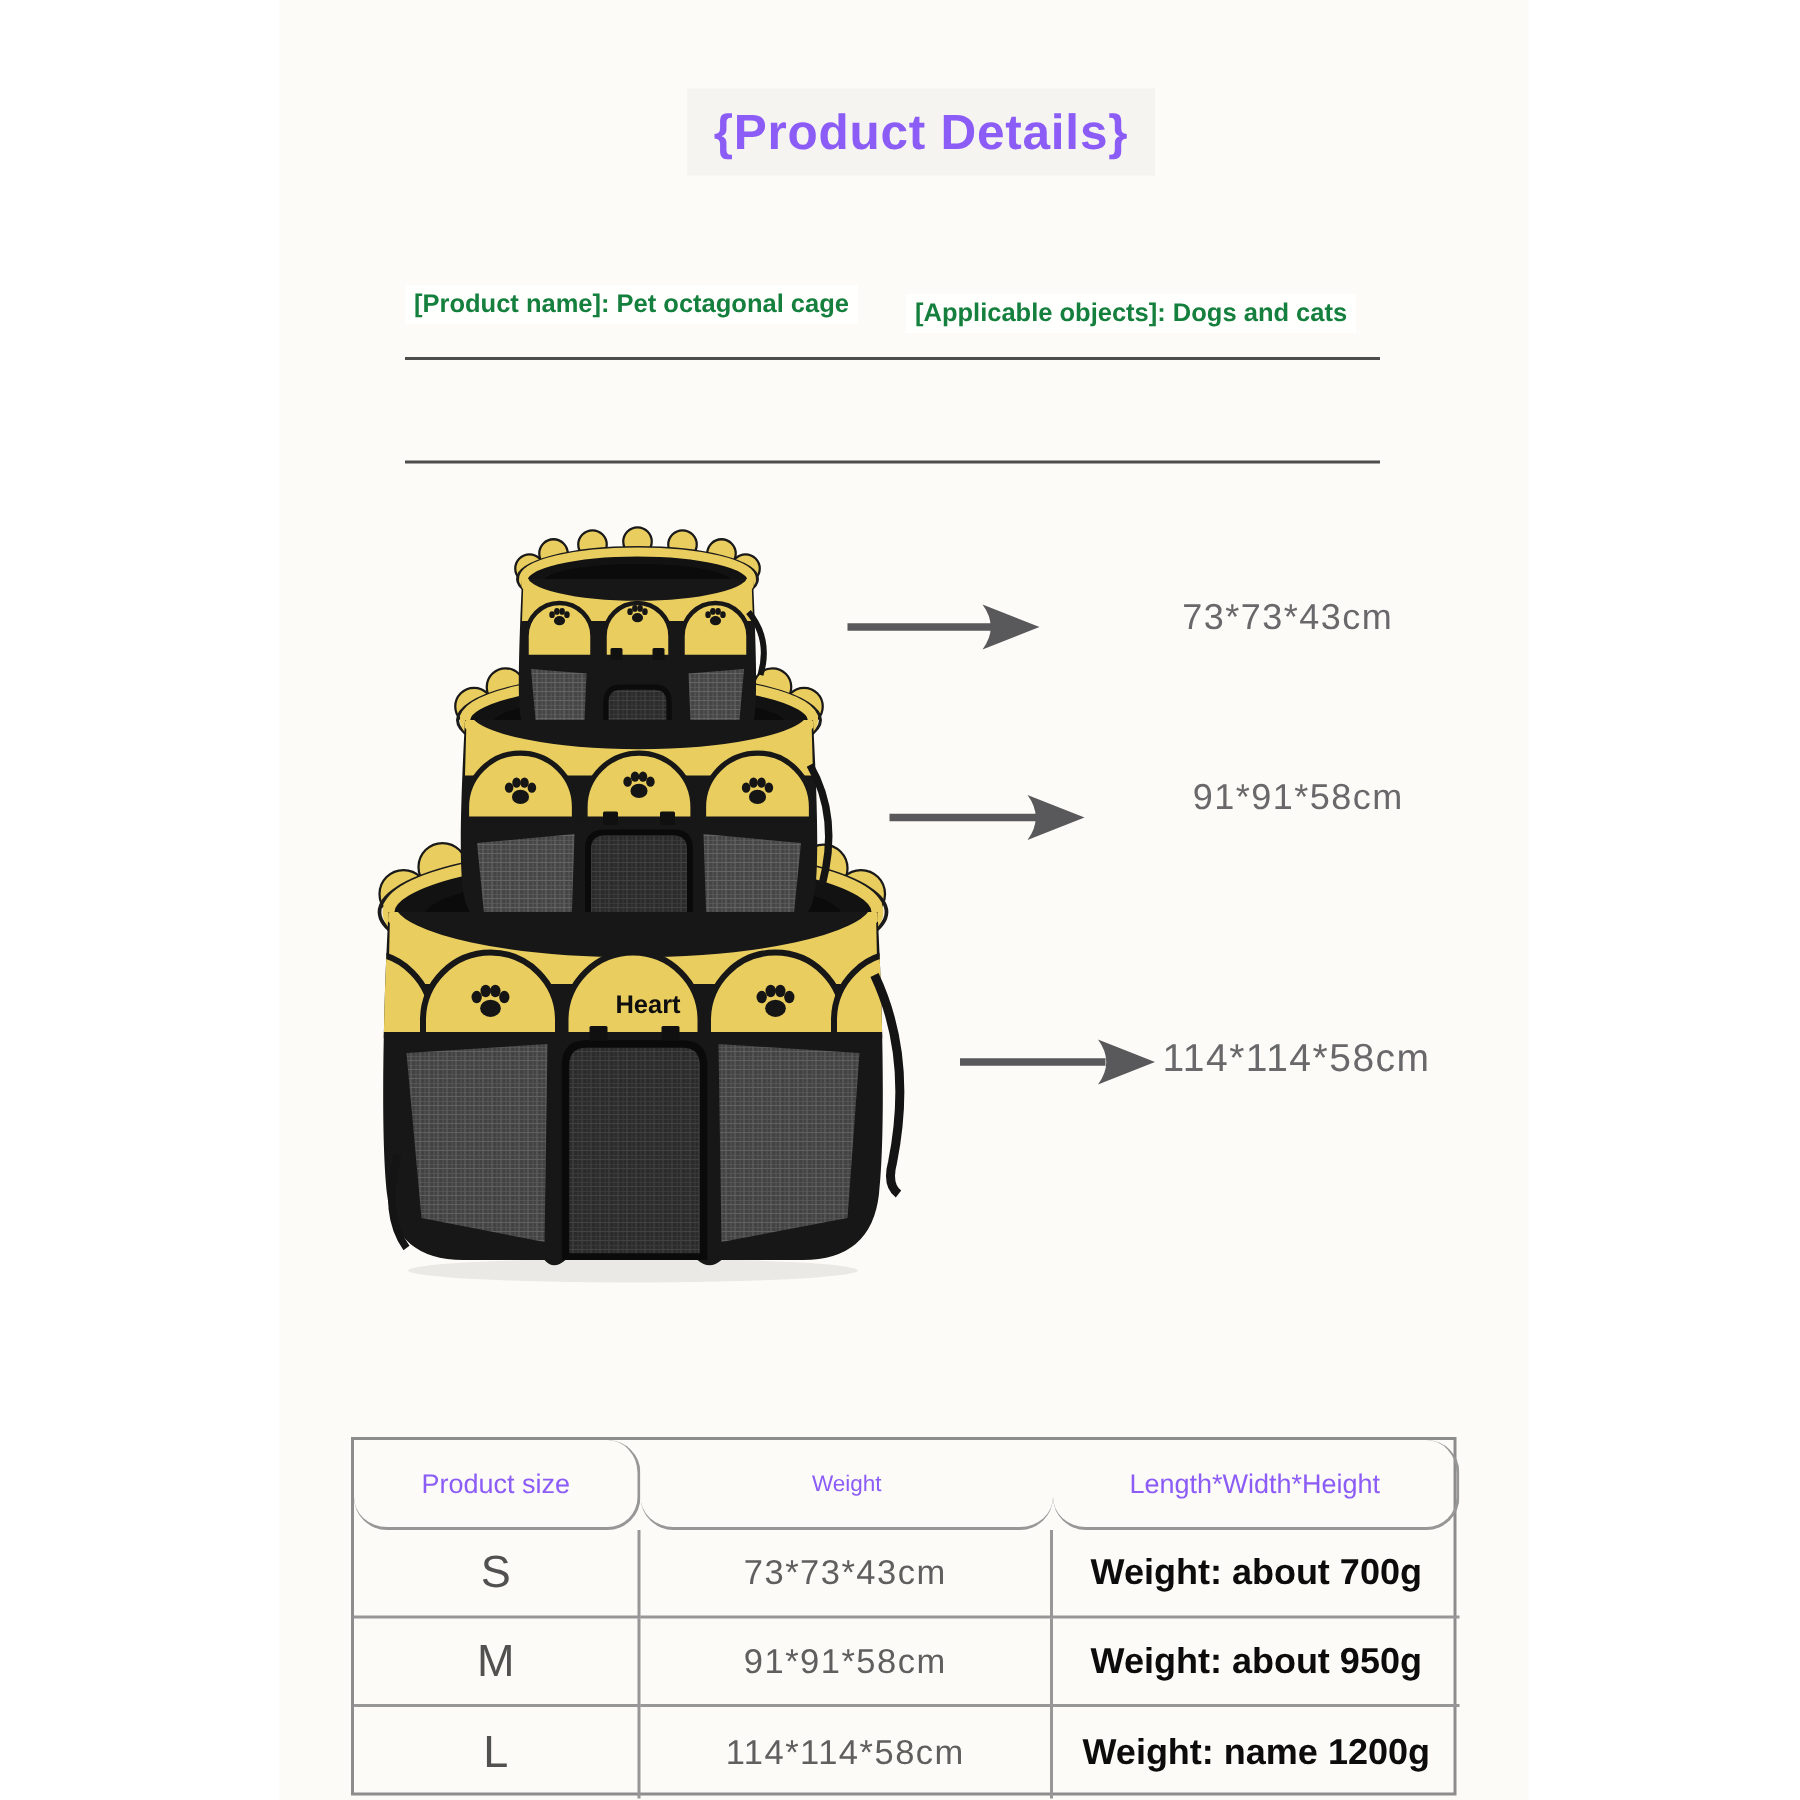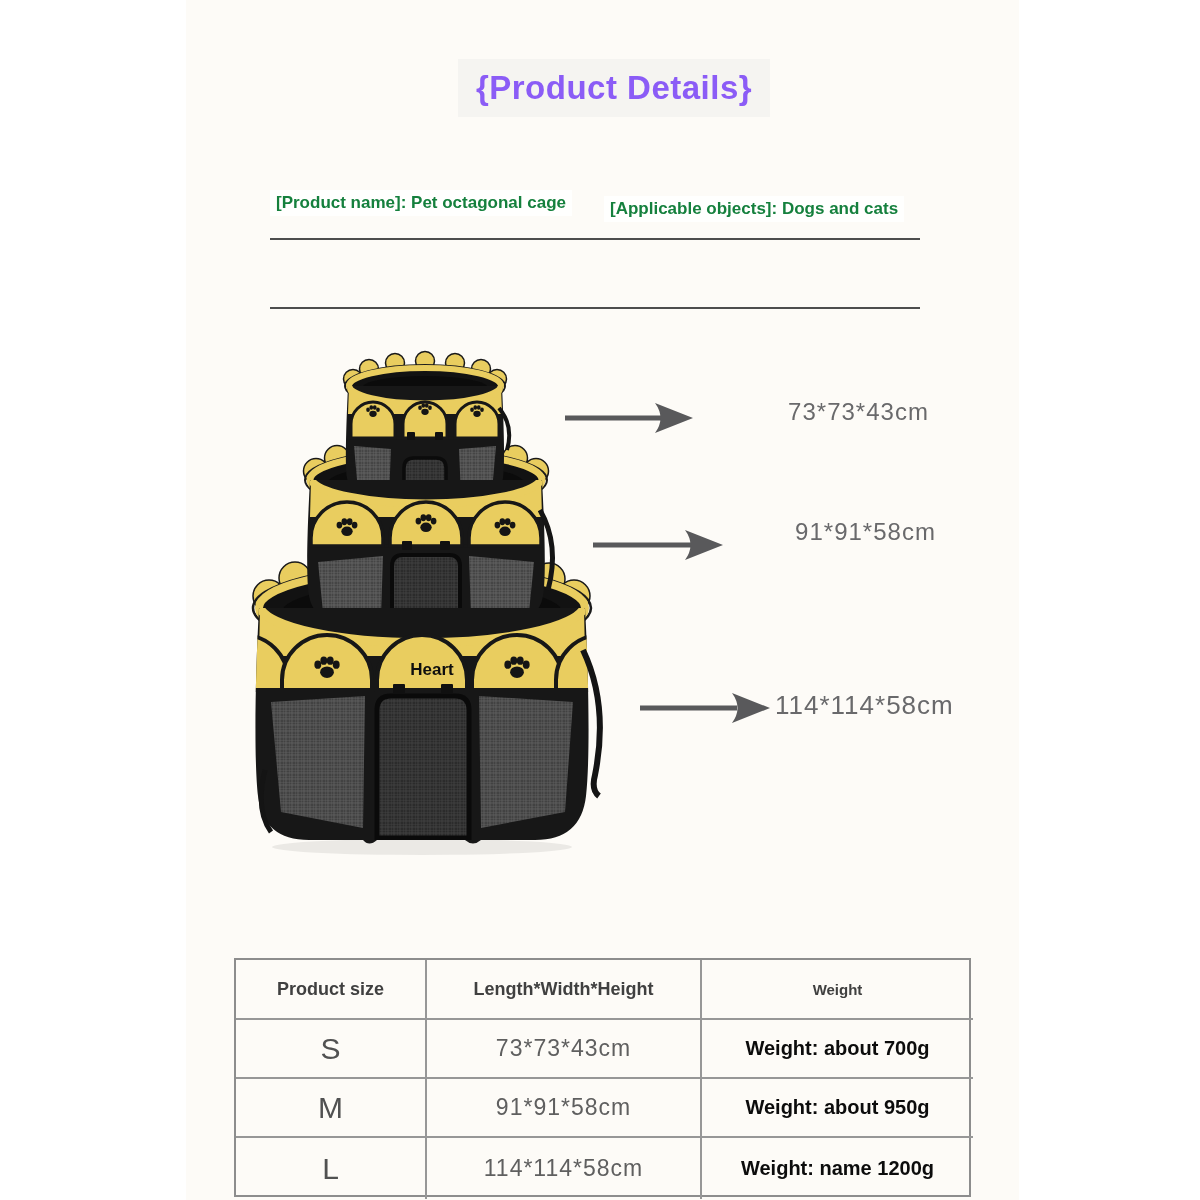--- a/index.html
+++ b/index.html
@@ -43,25 +43,25 @@
     grid-template-rows:60px 59px 59px 61px;
     border:2px solid #8d8d8d;box-sizing:border-box;
   }
   .cell{
     display:flex;align-items:center;justify-content:center;
     border-right:2px solid #979797;border-bottom:2px solid #979797;
     box-sizing:border-box;
   }
   .cell.last-col{border-right:none;}
   .cell.last-row{border-bottom:none;}
-  .th{font-weight:bold;font-size:18px;color:#404040;}
+  .th{font-weight:normal;font-size:18px;color:#8b5cf6;border-radius:22px;}
   .th-weight{font-size:15px;}
   .td-size{font-size:30px;color:#515151;}
   .td-dim{font-size:23px;color:#5f5f5f;letter-spacing:1px;}
-  .td-weight{font-size:20px;font-weight:bold;color:#0c0c0c;}
+  .td-weight{font-size:24px;font-weight:bold;color:#0c0c0c;}
 </style>
 </head>
 <body>
 
 <div class="stage">
   <div class="canvas"></div>
 
   <div class="page-title">{Product Details}</div>
 
   <div class="meta-label meta-product">[Product name]: Pet octagonal cage</div>
@@ -241,22 +241,22 @@
       <path d="M215,323 L177,308 Q188,323 177,338 Z" stroke="none"></path>
     </g>
   </svg>
 
   <div class="callout callout-1">73*73*43cm</div>
   <div class="callout callout-2">91*91*58cm</div>
   <div class="callout callout-3">114*114*58cm</div>
 
   <div class="size-table">
     <div class="cell th">Product size</div>
+    <div class="cell th th-weight last-col">Weight</div>
     <div class="cell th">Length*Width*Height</div>
-    <div class="cell th th-weight last-col">Weight</div>
 
     <div class="cell td-size">S</div>
     <div class="cell td-dim">73*73*43cm</div>
     <div class="cell td-weight last-col">Weight: about 700g</div>
 
     <div class="cell td-size">M</div>
     <div class="cell td-dim">91*91*58cm</div>
     <div class="cell td-weight last-col">Weight: about 950g</div>
 
     <div class="cell td-size last-row">L</div>

